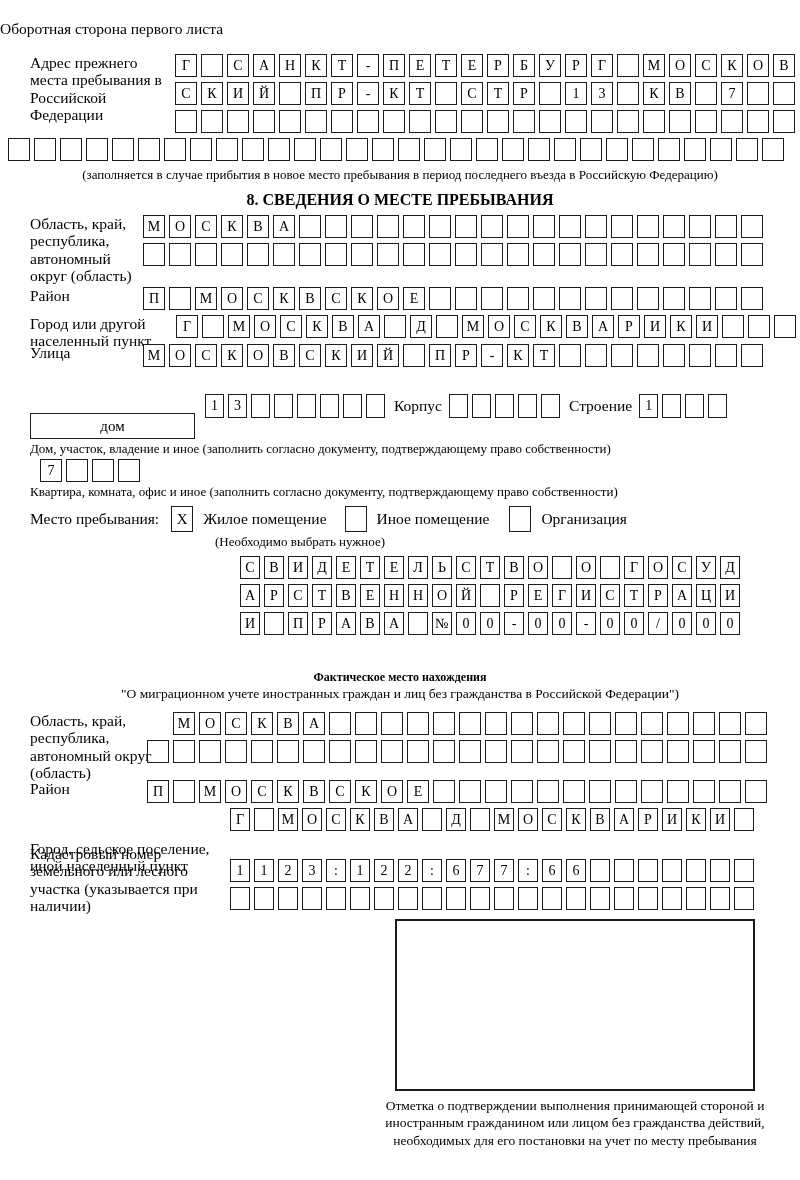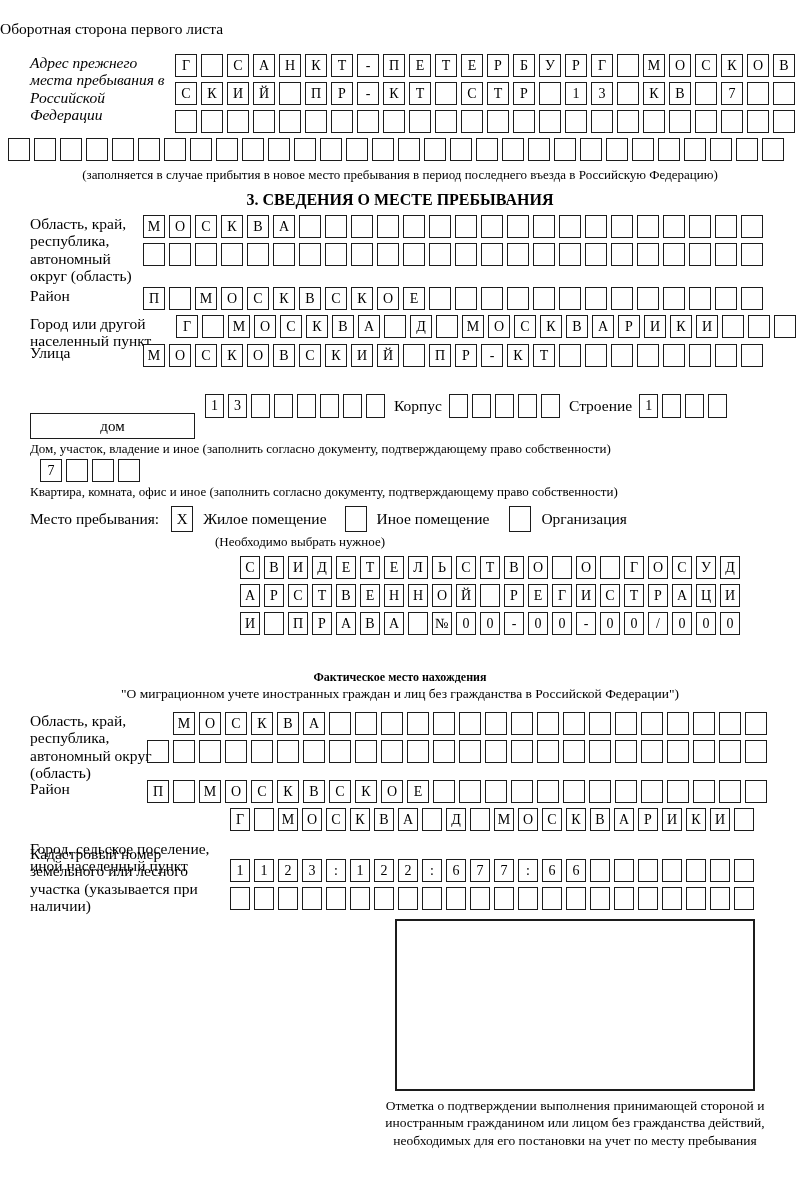--- a/index.html
+++ b/index.html
@@ -33,21 +33,21 @@
     border:1.7px solid #1c1c1c;
     display:flex; align-items:center; justify-content:center;
     font-size:15px;
     margin-top:40px;
   }
   .center { text-align:center; }
   .bold { font-weight:bold; }
 
   
   .prev-wrap { display:flex; margin:16px 0 0 30px; }
-  .prev-label { flex:none; width:145px;font-style:italic; }
+  .prev-label { flex:none; width:145px; }
   .full-row { margin:5px 0 0 8px; }
   .note1 { margin-top:6px; font-size:13px; }
 
   .sec-title { margin-top:8px; font-size:16px; }
 
   .oblast-block { position:relative; margin:6px 0 0 30px; height:68px; }
   .oblast-block .abs-lbl { position:absolute; left:0; top:0; width:118px; }
   .oblast-block .cells-wrap { margin-left:113px; }
 
   .h27 { height:27px; }
@@ -211,21 +211,21 @@
       <span class="cell"></span>
       <span class="cell"></span>
       <span class="cell"></span>
       <span class="cell"></span>
       <span class="cell"></span>
       <span class="cell"></span>
       <span class="cell"></span>
     </div>
   <div class="note1 center">(заполняется в случае прибытия в новое место пребывания в период последнего въезда в Российскую Федерацию)</div>
 
-  <div class="sec-title center bold">3. СВЕДЕНИЯ О МЕСТЕ ПРЕБЫВАНИЯ</div>
+  <div class="sec-title center bold">8. СВЕДЕНИЯ О МЕСТЕ ПРЕБЫВАНИЯ</div>
 
   <div class="oblast-block">
     <div class="abs-lbl lbl">Область, край, республика, автономный округ (область)</div>
     <div class="cells-wrap vstack">
       <div class="cells">
           <span class="cell">М</span>
           <span class="cell">О</span>
           <span class="cell">С</span>
           <span class="cell">К</span>
           <span class="cell">В</span>

